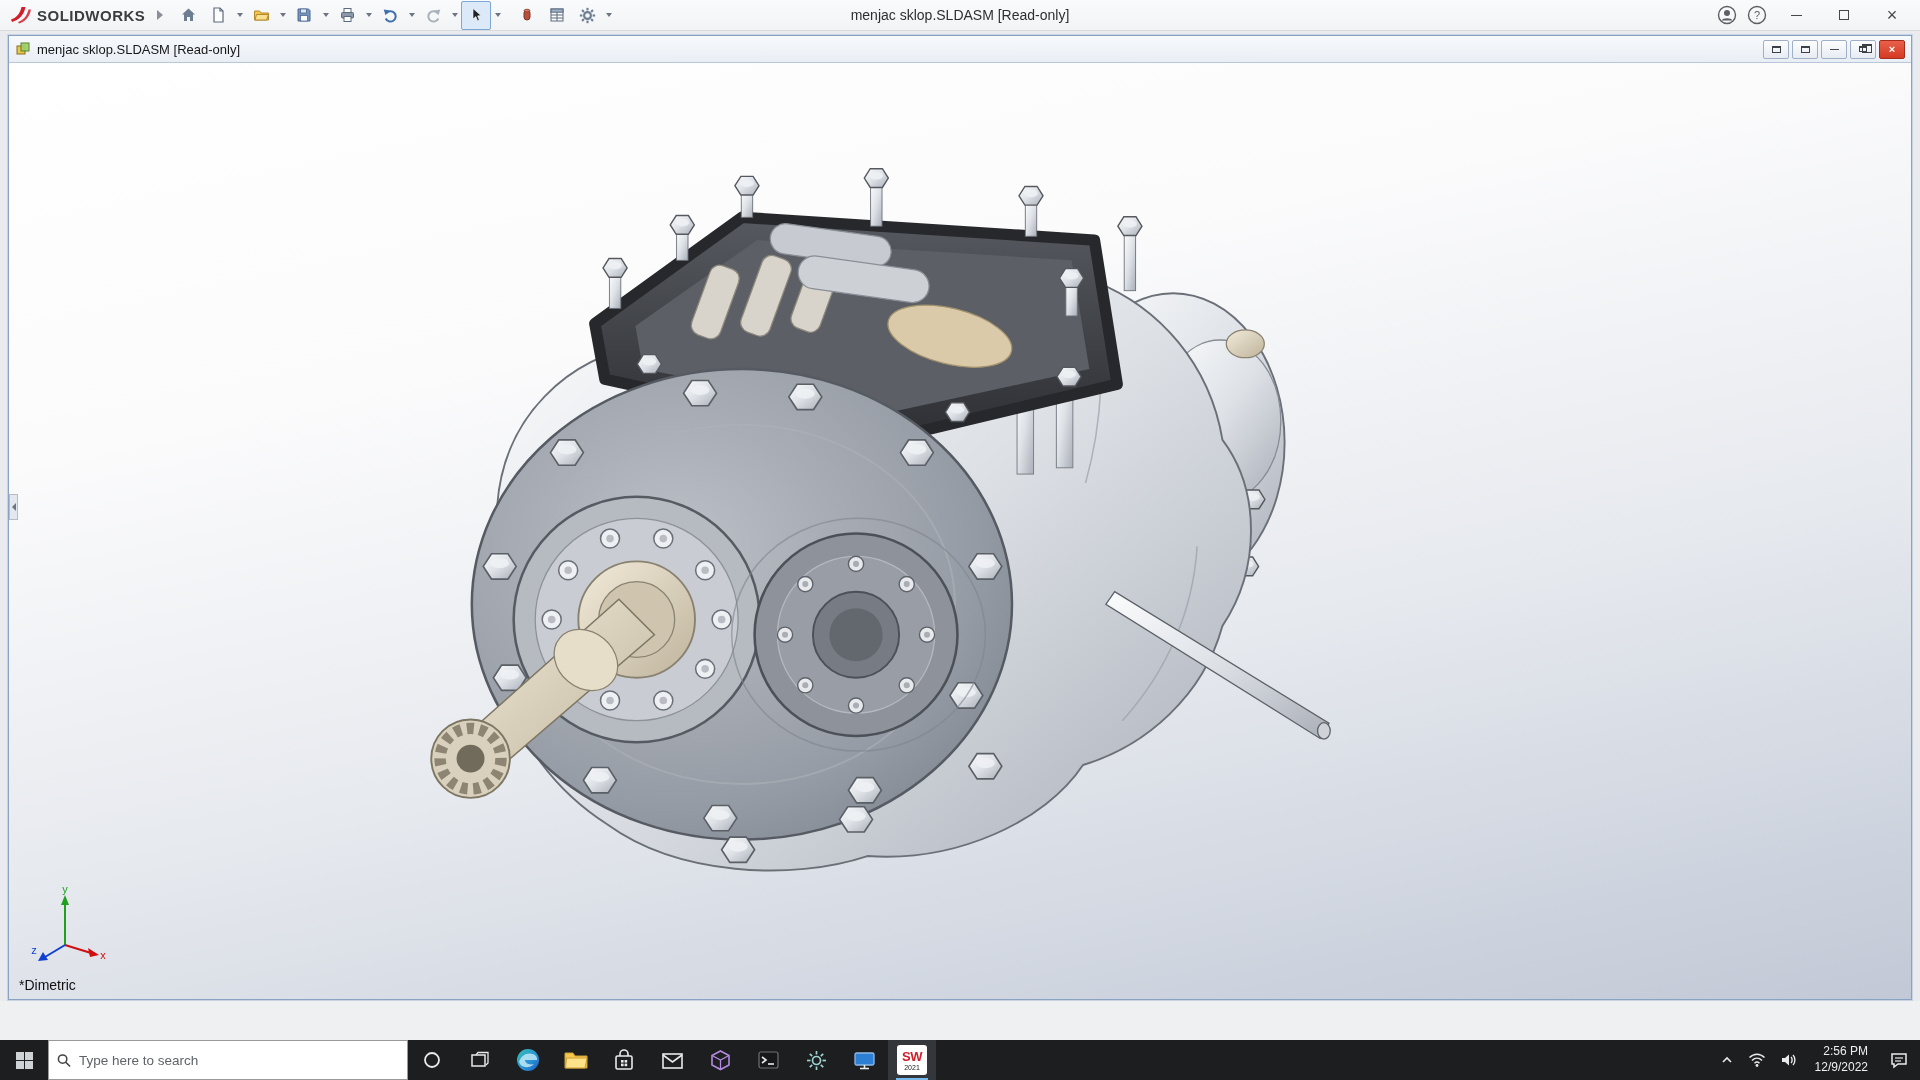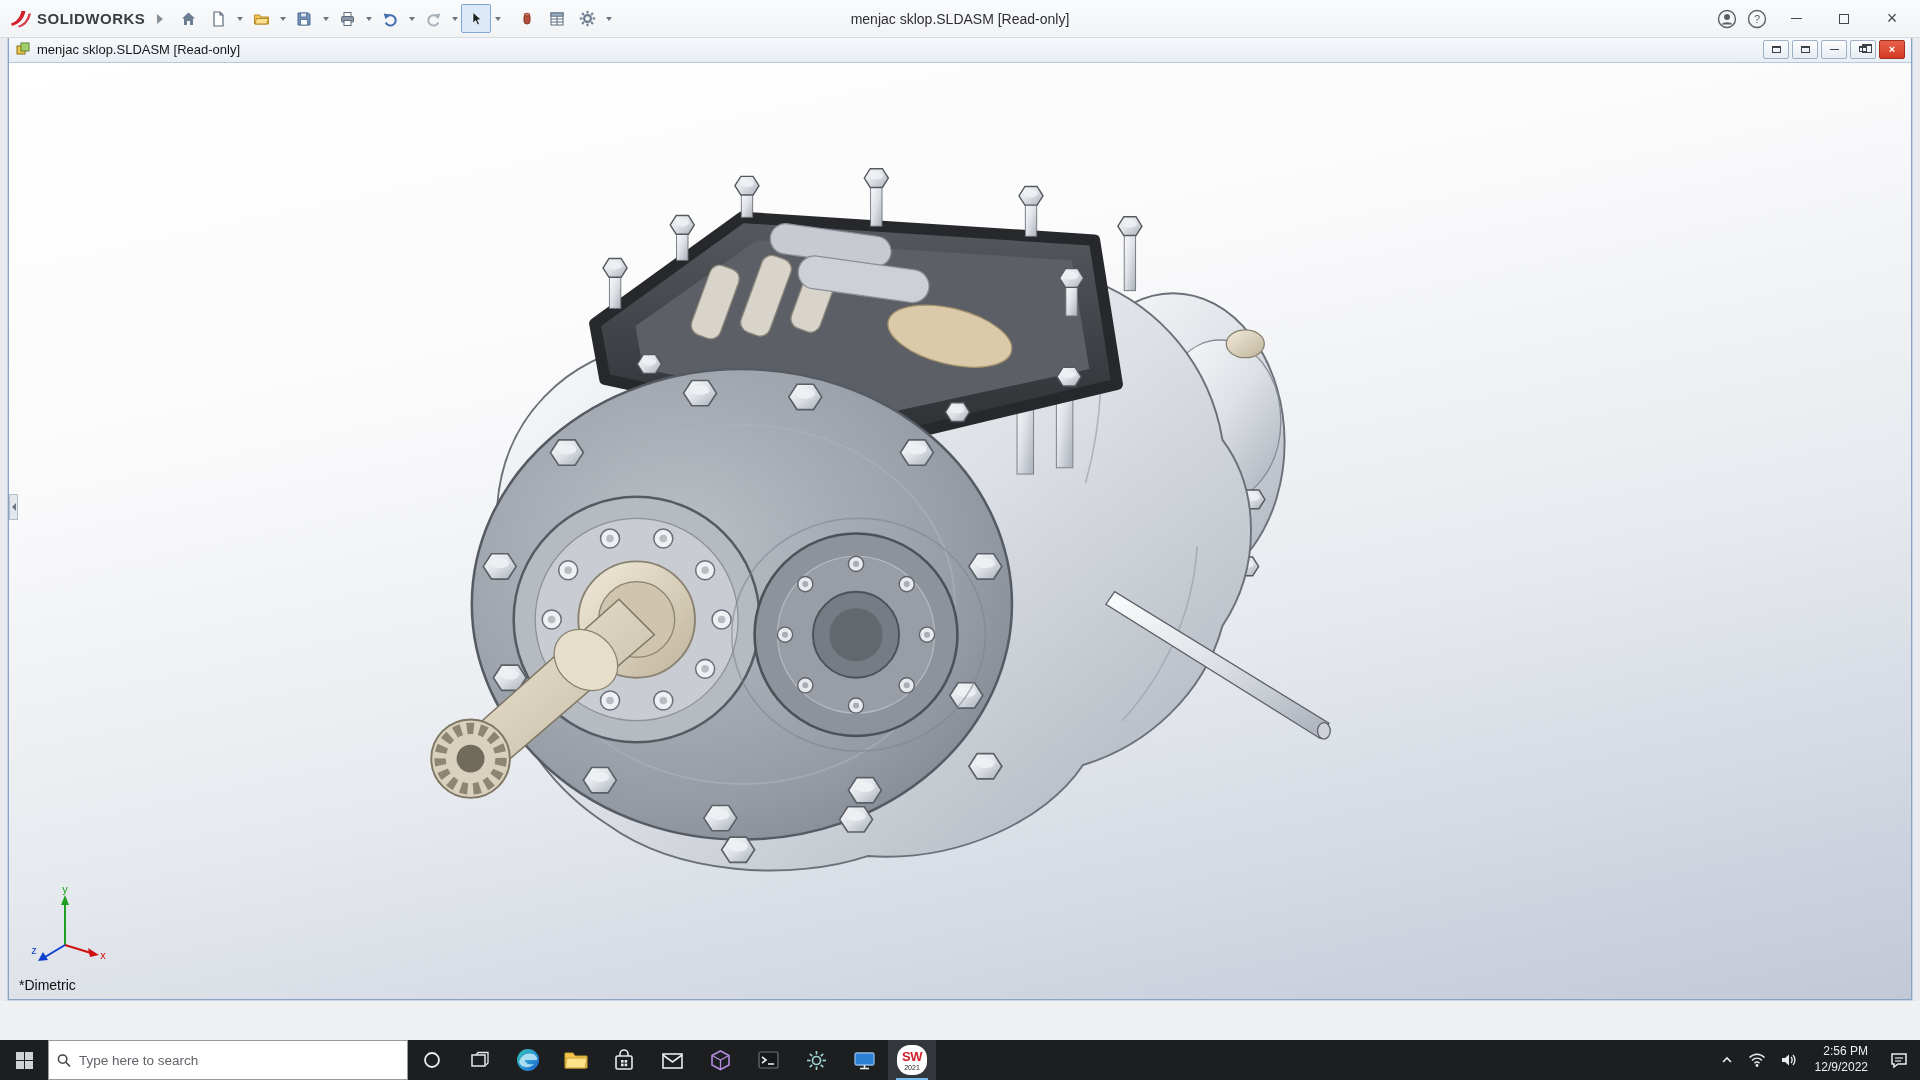--- a/index.html
+++ b/index.html
@@ -1,20 +1,20 @@
 <!DOCTYPE html>
 <html><head>
 <meta charset="utf-8">
 <style>
   * { margin:0; padding:0; box-sizing:border-box; }
   html,body { width:1920px; height:1080px; overflow:hidden; }
   body { font-family:"Liberation Sans","DejaVu Sans",sans-serif; background:#e9ebee; position:relative; }
 
   
-  .titlebar { position:absolute; top:0; left:0; width:1920px; height:38px;
+  .titlebar { position:absolute; top:0; left:0; width:1920px; height:31px;
     background:linear-gradient(#fafbfc,#f2f3f5); border-bottom:1px solid #d8dadd;
     display:flex; align-items:center; padding:0 6px; z-index:30; }
   .logo { display:flex; align-items:center; gap:5px; padding:0 8px 0 4px; }
   .logo-text { font-weight:bold; font-size:15px; letter-spacing:.5px; color:#3a3c3e; }
   .expand-arrow { width:0; height:0; border-left:6px solid #8a9099; border-top:5px solid transparent; border-bottom:5px solid transparent; margin:0 10px 0 4px; }
   .qat { display:flex; align-items:center; height:100%; }
   .tb-btn { width:30px; height:29px; display:flex; align-items:center; justify-content:center; border-radius:2px; }
   .tb-btn.selected { background:#dce9f8; border:1px solid #7fa7d4; }
   .tb-caret { width:13px; height:29px; display:flex; align-items:center; justify-content:center; }
   .car { width:0; height:0; border-top:4px solid #6d7680; border-left:3.5px solid transparent; border-right:3.5px solid transparent; }
@@ -55,21 +55,21 @@
   
   .taskbar { position:absolute; bottom:0; left:0; width:1920px; height:40px; background:#1c1e20;
     display:flex; align-items:stretch; z-index:40; }
   .tb-slot { width:48px; display:flex; align-items:center; justify-content:center; }
   .search-box { width:360px; background:#ffffff; border:1px solid #9a9a9a; display:flex; align-items:center; padding:0 8px; gap:8px; }
   .search-box input { border:none; outline:none; font-size:13.5px; color:#333; width:100%; background:transparent; }
   .search-box input::placeholder { color:#5f6368; }
   .app-slot { position:relative; width:48px; display:flex; align-items:center; justify-content:center; }
   .app-slot.active { background:#33373c; }
   .app-slot.active::after { content:""; position:absolute; bottom:0; left:8px; right:8px; height:2.5px; background:#76b9ed; }
-  .sw-icon { width:30px; height:30px; background:#fff; border-radius:13px; display:flex; flex-direction:column; align-items:center; justify-content:center; line-height:1; }
+  .sw-icon { width:30px; height:30px; background:#fff; border-radius:3px; display:flex; flex-direction:column; align-items:center; justify-content:center; line-height:1; }
   .sw-letters { color:#d1202c; font-weight:bold; font-size:13px; letter-spacing:-0.5px; }
   .sw-year { color:#1a1a1a; font-size:7px; margin-top:1px; }
   .tray { margin-left:auto; display:flex; align-items:stretch; }
   .tray-slot { display:flex; align-items:center; justify-content:center; padding:0 7px; }
   .clock { display:flex; flex-direction:column; align-items:flex-end; justify-content:center; color:#eceff1; font-size:12px; line-height:1.3; padding:0 10px; }
 </style>
 </head>
 <body>
 
 <header class="titlebar">

